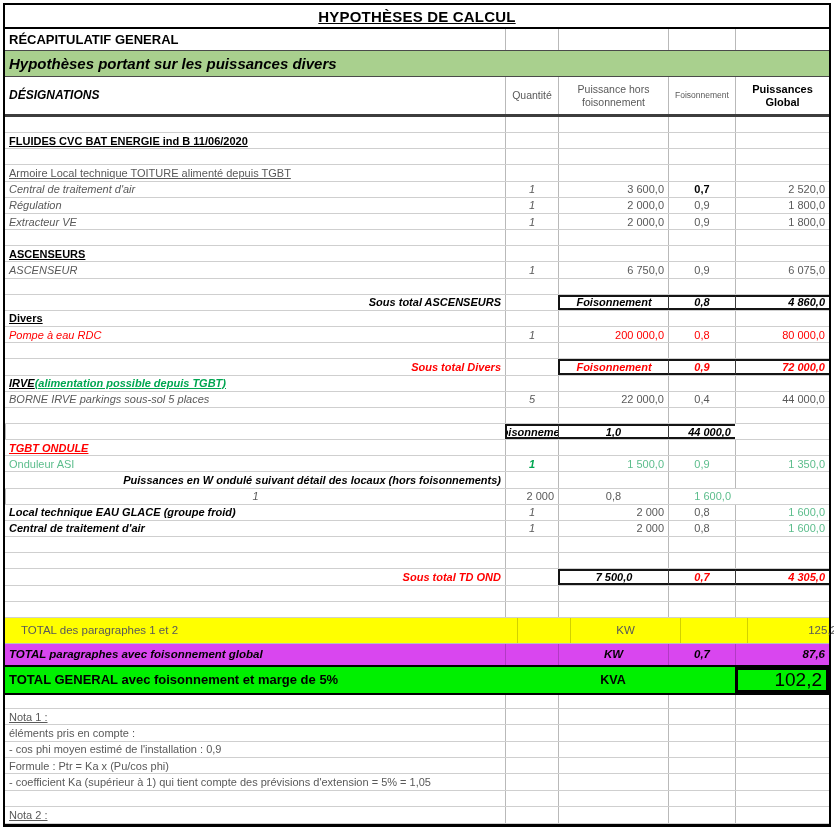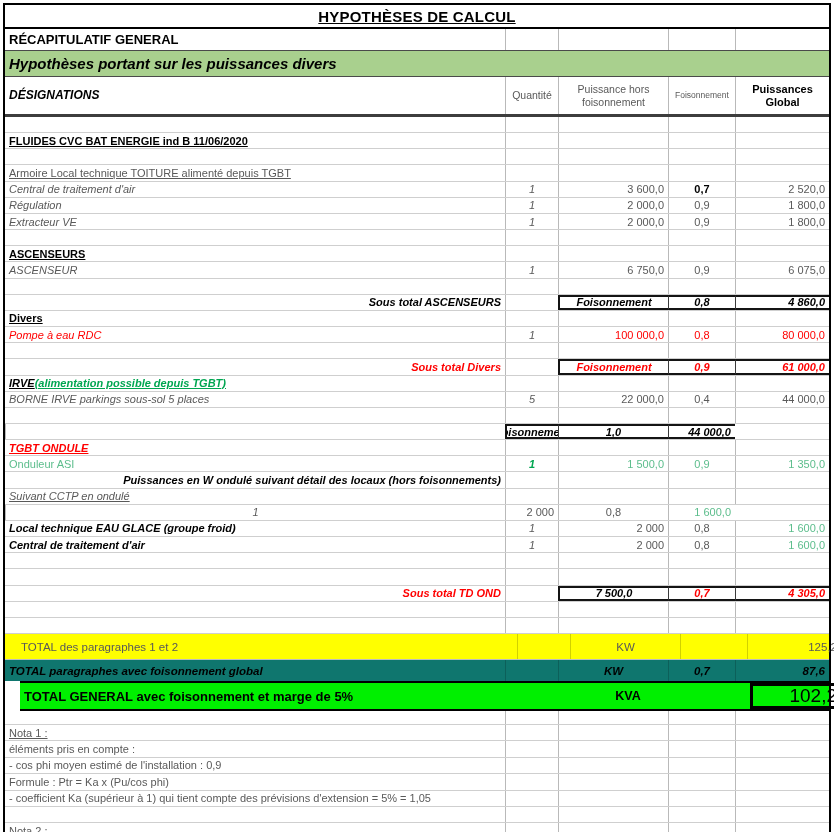--- a/index.html
+++ b/index.html
@@ -38,23 +38,23 @@
 
   
   .r{height:15.17px;border-bottom:1px solid #cfcfcf;}
   .bx{border-top:2px solid #141414;border-bottom:2px solid #141414;}
   .c3.bx{border-left:2px solid #141414;}
   .c4.bx,.c5.bx{border-left:1px solid #3a3a3a;}
 
   
   .y1{height:25px;background:#ffff00;border-bottom:1px solid #bdbdbd;padding-left:12px;}
   .y1 .c{font-size:11.5px;color:#595959;}
-  .y2{height:21px;background:#0f766e;}
+  .y2{height:21px;background:#d946ef;}
   .y2 .c{font-size:11.5px;font-weight:bold;font-style:italic;color:#000;}
-  .gt{height:26px;background:#00f000;border-top:2px solid #000;border-bottom:2px solid #000;margin-left:15px;}
+  .gt{height:26px;background:#00f000;border-top:2px solid #000;border-bottom:2px solid #000;}
   .gt .c1{font-size:13px;font-weight:bold;}
   .gt .c3{font-size:12.5px;font-weight:bold;}
   .gt .c5{font-size:19px;font-weight:normal;}
   .y1 .c2,.y1 .c3,.y1 .c4,.y1 .c5,.y2 .c2,.y2 .c3,.y2 .c4,.y2 .c5{border-left:1px solid rgba(0,0,0,.18);}
   .gt .c2,.gt .c3,.gt .c4{border-left:none;}
   .hv{border:3px solid #000 !important;}
 
   
   .gap{height:13px;border-bottom:1px solid #cfcfcf;}
   .nr{height:15.4px;border-bottom:1px solid #cfcfcf;}
@@ -199,39 +199,39 @@
         <div class="c c2 ac i gray"></div>
         <div class="c c3 ar gray"></div>
         <div class="c c4 ac gray"></div>
         <div class="c c5 ar gray"></div>
       </div>
       <div class="r r5">
         <div class="c c1 red i">
           <div class="">Pompe à eau RDC</div>
         </div>
         <div class="c c2 ac i gray">1</div>
-        <div class="c c3 ar red">100 000,0</div>
+        <div class="c c3 ar red">200 000,0</div>
         <div class="c c4 ac red">0,8</div>
         <div class="c c5 ar red">80 000,0</div>
       </div>
       <div class="r r5">
         <div class="c c1 "></div>
         <div class="c c2 ac i gray"></div>
         <div class="c c3 ar gray"></div>
         <div class="c c4 ac gray"></div>
         <div class="c c5 ar gray"></div>
       </div>
       <div class="r r5">
         <div class="c c1 ar b i red">
           <div class="">Sous total Divers</div>
         </div>
         <div class="c c2 ac i gray"></div>
         <div class="c c3 ac b i bx red">Foisonnement</div>
         <div class="c c4 ac b i bx red">0,9</div>
-        <div class="c c5 ar b i bx red">61 000,0</div>
+        <div class="c c5 ar b i bx red">72 000,0</div>
       </div>
       <div class="r r5">
         <div class="c c1 b i u">
           <div class="">IRVE</div>
           <div class="b i u grn">  (alimentation possible depuis TGBT)</div>
         </div>
         <div class="c c2 ac i gray"></div>
         <div class="c c3 ar gray"></div>
         <div class="c c4 ac gray"></div>
         <div class="c c5 ar gray"></div>
@@ -272,29 +272,20 @@
           <div class="">Onduleur ASI</div>
         </div>
         <div class="c c2 ac i grn b i">1</div>
         <div class="c c3 ar grnl">1 500,0</div>
         <div class="c c4 ac grnl">0,9</div>
         <div class="c c5 ar grnl">1 350,0</div>
       </div>
       <div class="r r5">
         <div class="c c1 b i ar">
           <div class="">Puissances en W ondulé suivant détail des locaux (hors foisonnements)</div>
-        </div>
-        <div class="c c2 ac i gray"></div>
-        <div class="c c3 ar gray"></div>
-        <div class="c c4 ac gray"></div>
-        <div class="c c5 ar gray"></div>
-      </div>
-      <div class="r r5">
-        <div class="c c1 gray i u">
-          <div class="">Suivant CCTP en ondulé</div>
         </div>
         <div class="c c2 ac i gray"></div>
         <div class="c c3 ar gray"></div>
         <div class="c c4 ac gray"></div>
         <div class="c c5 ar gray"></div>
       </div>
       <div class="r r5">
         <div class="c c2 ac i gray">1</div>
         <div class="c c3 ar gray">2 000</div>
         <div class="c c4 ac gray">0,8</div>

